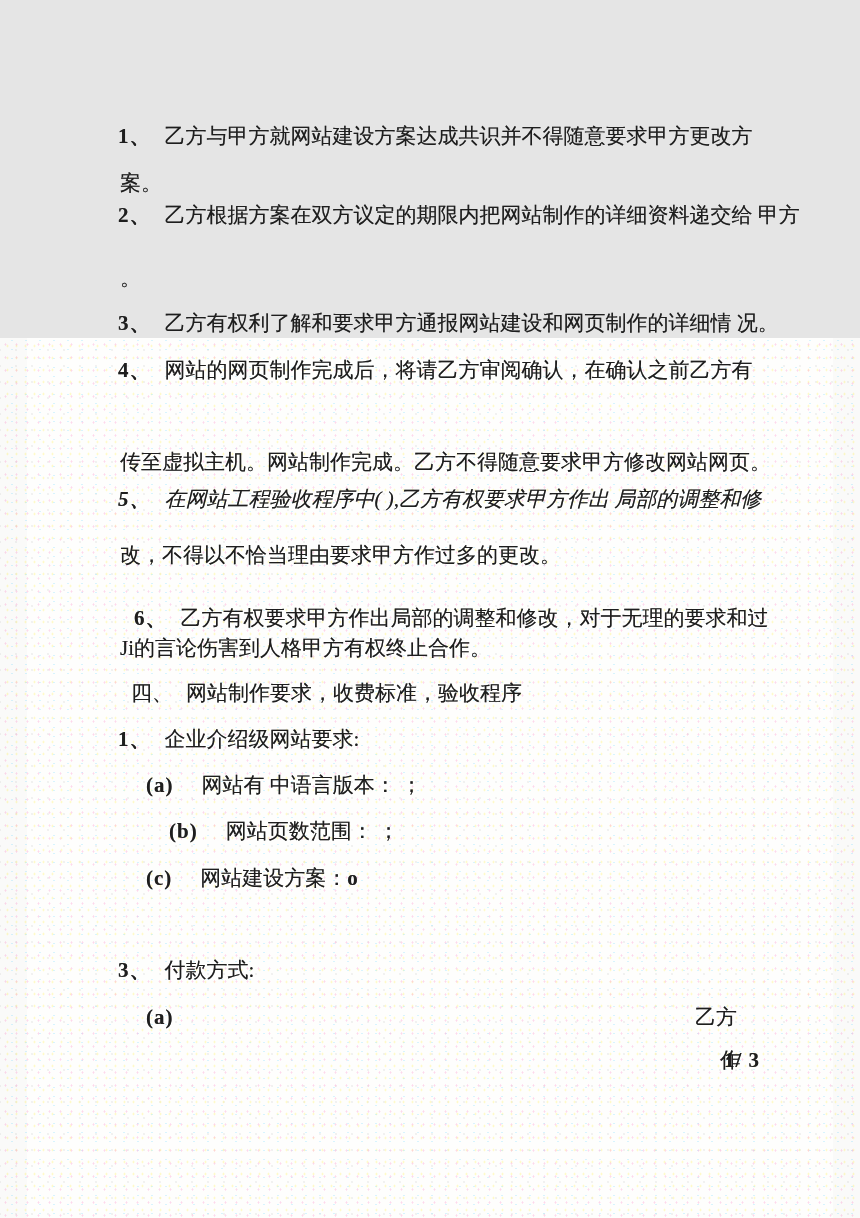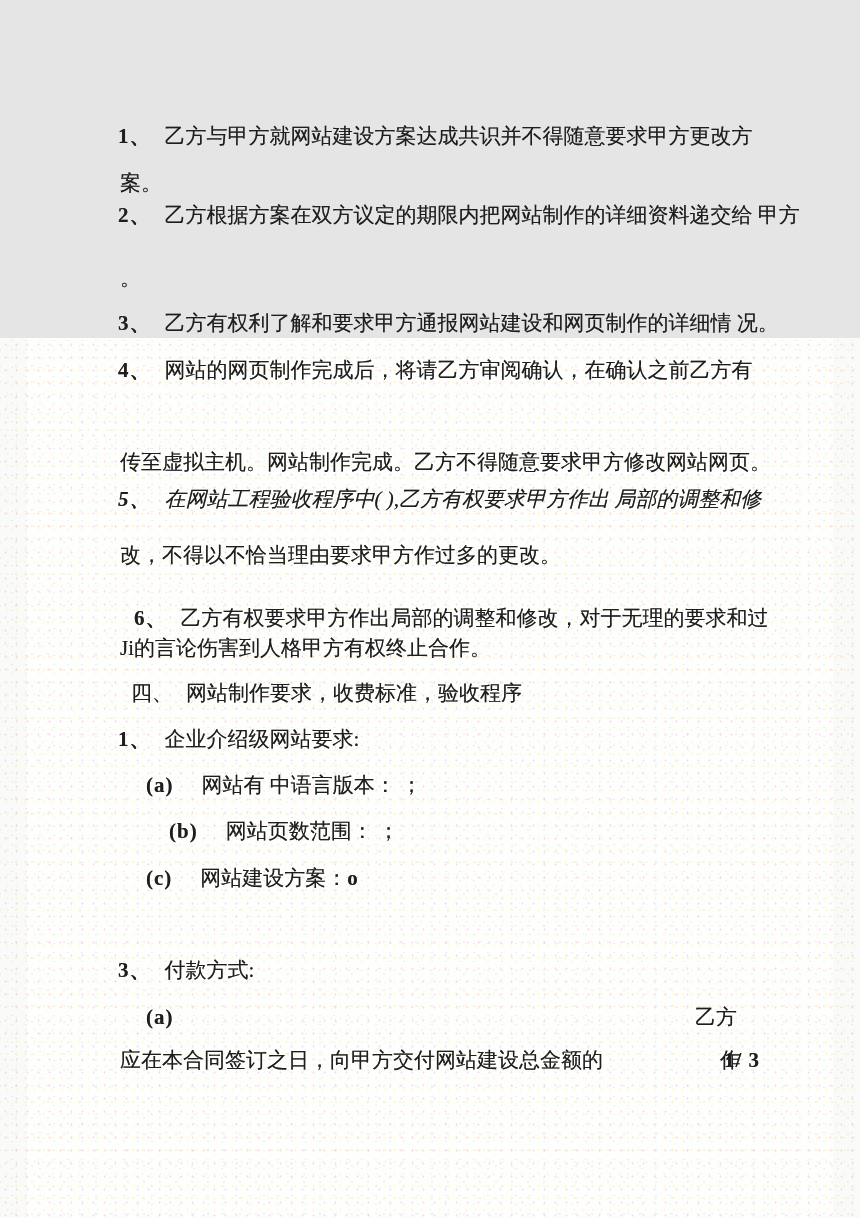--- a/index.html
+++ b/index.html
@@ -88,14 +88,14 @@
 
   <div class="line" style="top:819px;left:146px;margin-left:23px;"><span class="marker" style="margin-right:28px;">(b)</span><span>网站页数范围： ；</span></div>
 
   <div class="line" style="top:866px;left:146px;"><span class="marker" style="margin-right:28px;">(c)</span><span>网站建设方案：</span><span class="tail-bold">o</span></div>
 
 
   <div class="line" style="top:958px;left:118px;"><span class="marker">3、</span><span>付款方式:</span></div>
 
   <div class="line" style="top:1005px;left:0;width:860px;"><span class="marker" style="margin-left:146px;">(a)</span><span class="abs-right" style="left:695px;">乙方</span></div>
 
-  <div class="line" style="top:1048px;left:0;width:860px;"><span style="margin-left:120px;">应在本合同签订之日，向甲方交付网站建设总金额的</span><span class="abs-right tail-bold" style="left:676px;letter-spacing:1px;margin-left:48px;">1/ 3</span><span class="abs-right" style="left:720px;">作</span></div>
+  <div class="line" style="top:1048px;left:0;width:860px;"><span class="abs-right tail-bold" style="left:676px;letter-spacing:1px;margin-left:48px;">1/ 3</span><span class="abs-right" style="left:720px;">作</span></div>
 </div>
 
 </body></html>

